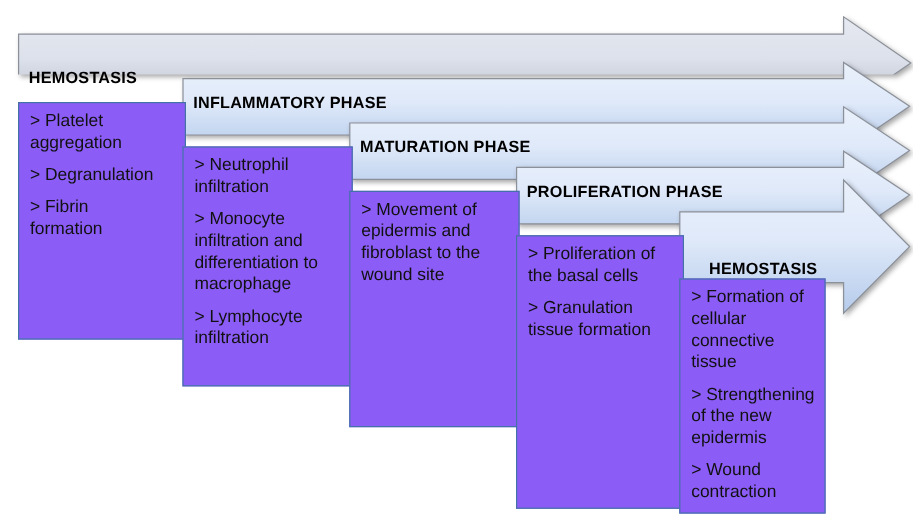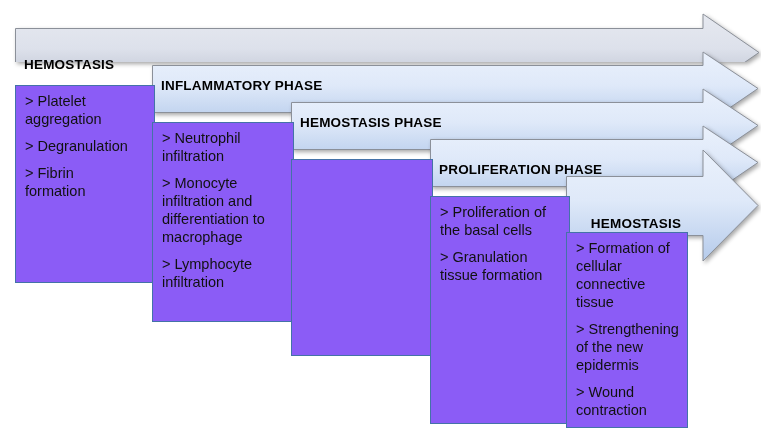--- a/index.html
+++ b/index.html
@@ -91,35 +91,35 @@
       <defs>
         <linearGradient id="gradBlue3" x1="0" y1="0" x2="0" y2="1">
           <stop offset="0%" stop-color="#eaf1fc"></stop>
           <stop offset="45%" stop-color="#dfe9f9"></stop>
           <stop offset="100%" stop-color="#b5cbeb"></stop>
         </linearGradient>
       </defs>
       <path d="M0.5,0.5 L412,0.5 L412,-13 L467,23.5 L412,61 L412,47.5 L0.5,47.5 Z" fill="url(#gradBlue3)" stroke="#8b9099" stroke-width="1"></path>
     </svg>
   </div>
-  <div class="arrow-label" style="left:300px;top:115px;width:260px;">HEMOSTASIS PHASE</div>
+  <div class="arrow-label" style="left:300px;top:115px;width:260px;">MATURATION PHASE</div>
 
   <div class="arrow" style="left:430px;top:139px;width:330px;height:48px;">
     <svg width="330" height="48" viewBox="0 0 330 48" xmlns="http://www.w3.org/2000/svg">
       <defs>
         <linearGradient id="gradBlue4" x1="0" y1="0" x2="0" y2="1">
           <stop offset="0%" stop-color="#eaf1fc"></stop>
           <stop offset="45%" stop-color="#dfe9f9"></stop>
           <stop offset="100%" stop-color="#b5cbeb"></stop>
         </linearGradient>
       </defs>
       <path d="M0.5,0.5 L273,0.5 L273,-13 L328,23.5 L273,61 L273,47.5 L0.5,47.5 Z" fill="url(#gradBlue4)" stroke="#8b9099" stroke-width="1"></path>
     </svg>
   </div>
-  <div class="arrow-label" style="left:439px;top:162px;width:280px;">PROLIFERATION PHASE</div>
+  <div class="arrow-label" style="left:439px;top:152px;width:280px;">PROLIFERATION PHASE</div>
 
   <div class="arrow" style="left:566px;top:176px;width:194px;height:60px;">
     <svg width="194" height="60" viewBox="0 0 194 60" xmlns="http://www.w3.org/2000/svg">
       <defs>
         <linearGradient id="gradBlue5" x1="0" y1="0" x2="0" y2="1">
           <stop offset="0%" stop-color="#eaf1fc"></stop>
           <stop offset="45%" stop-color="#dfe9f9"></stop>
           <stop offset="100%" stop-color="#b5cbeb"></stop>
         </linearGradient>
       </defs>
@@ -149,20 +149,24 @@
 infiltration and
 differentiation to
 macrophage</li>
       <li>&gt; Lymphocyte
 infiltration</li>
     </ul>
   </div>
 
   <div class="box" style="left:291px;top:159px;width:142px;height:197px;">
     <ul>
+      <li>&gt; Movement of
+epidermis and
+fibroblast to the
+wound site</li>
     </ul>
   </div>
 
   <div class="box" style="left:430px;top:196px;width:140px;height:228px;">
     <ul>
       <li>&gt; Proliferation of
 the  basal cells</li>
       <li>&gt; Granulation
 tissue formation</li>
     </ul>

